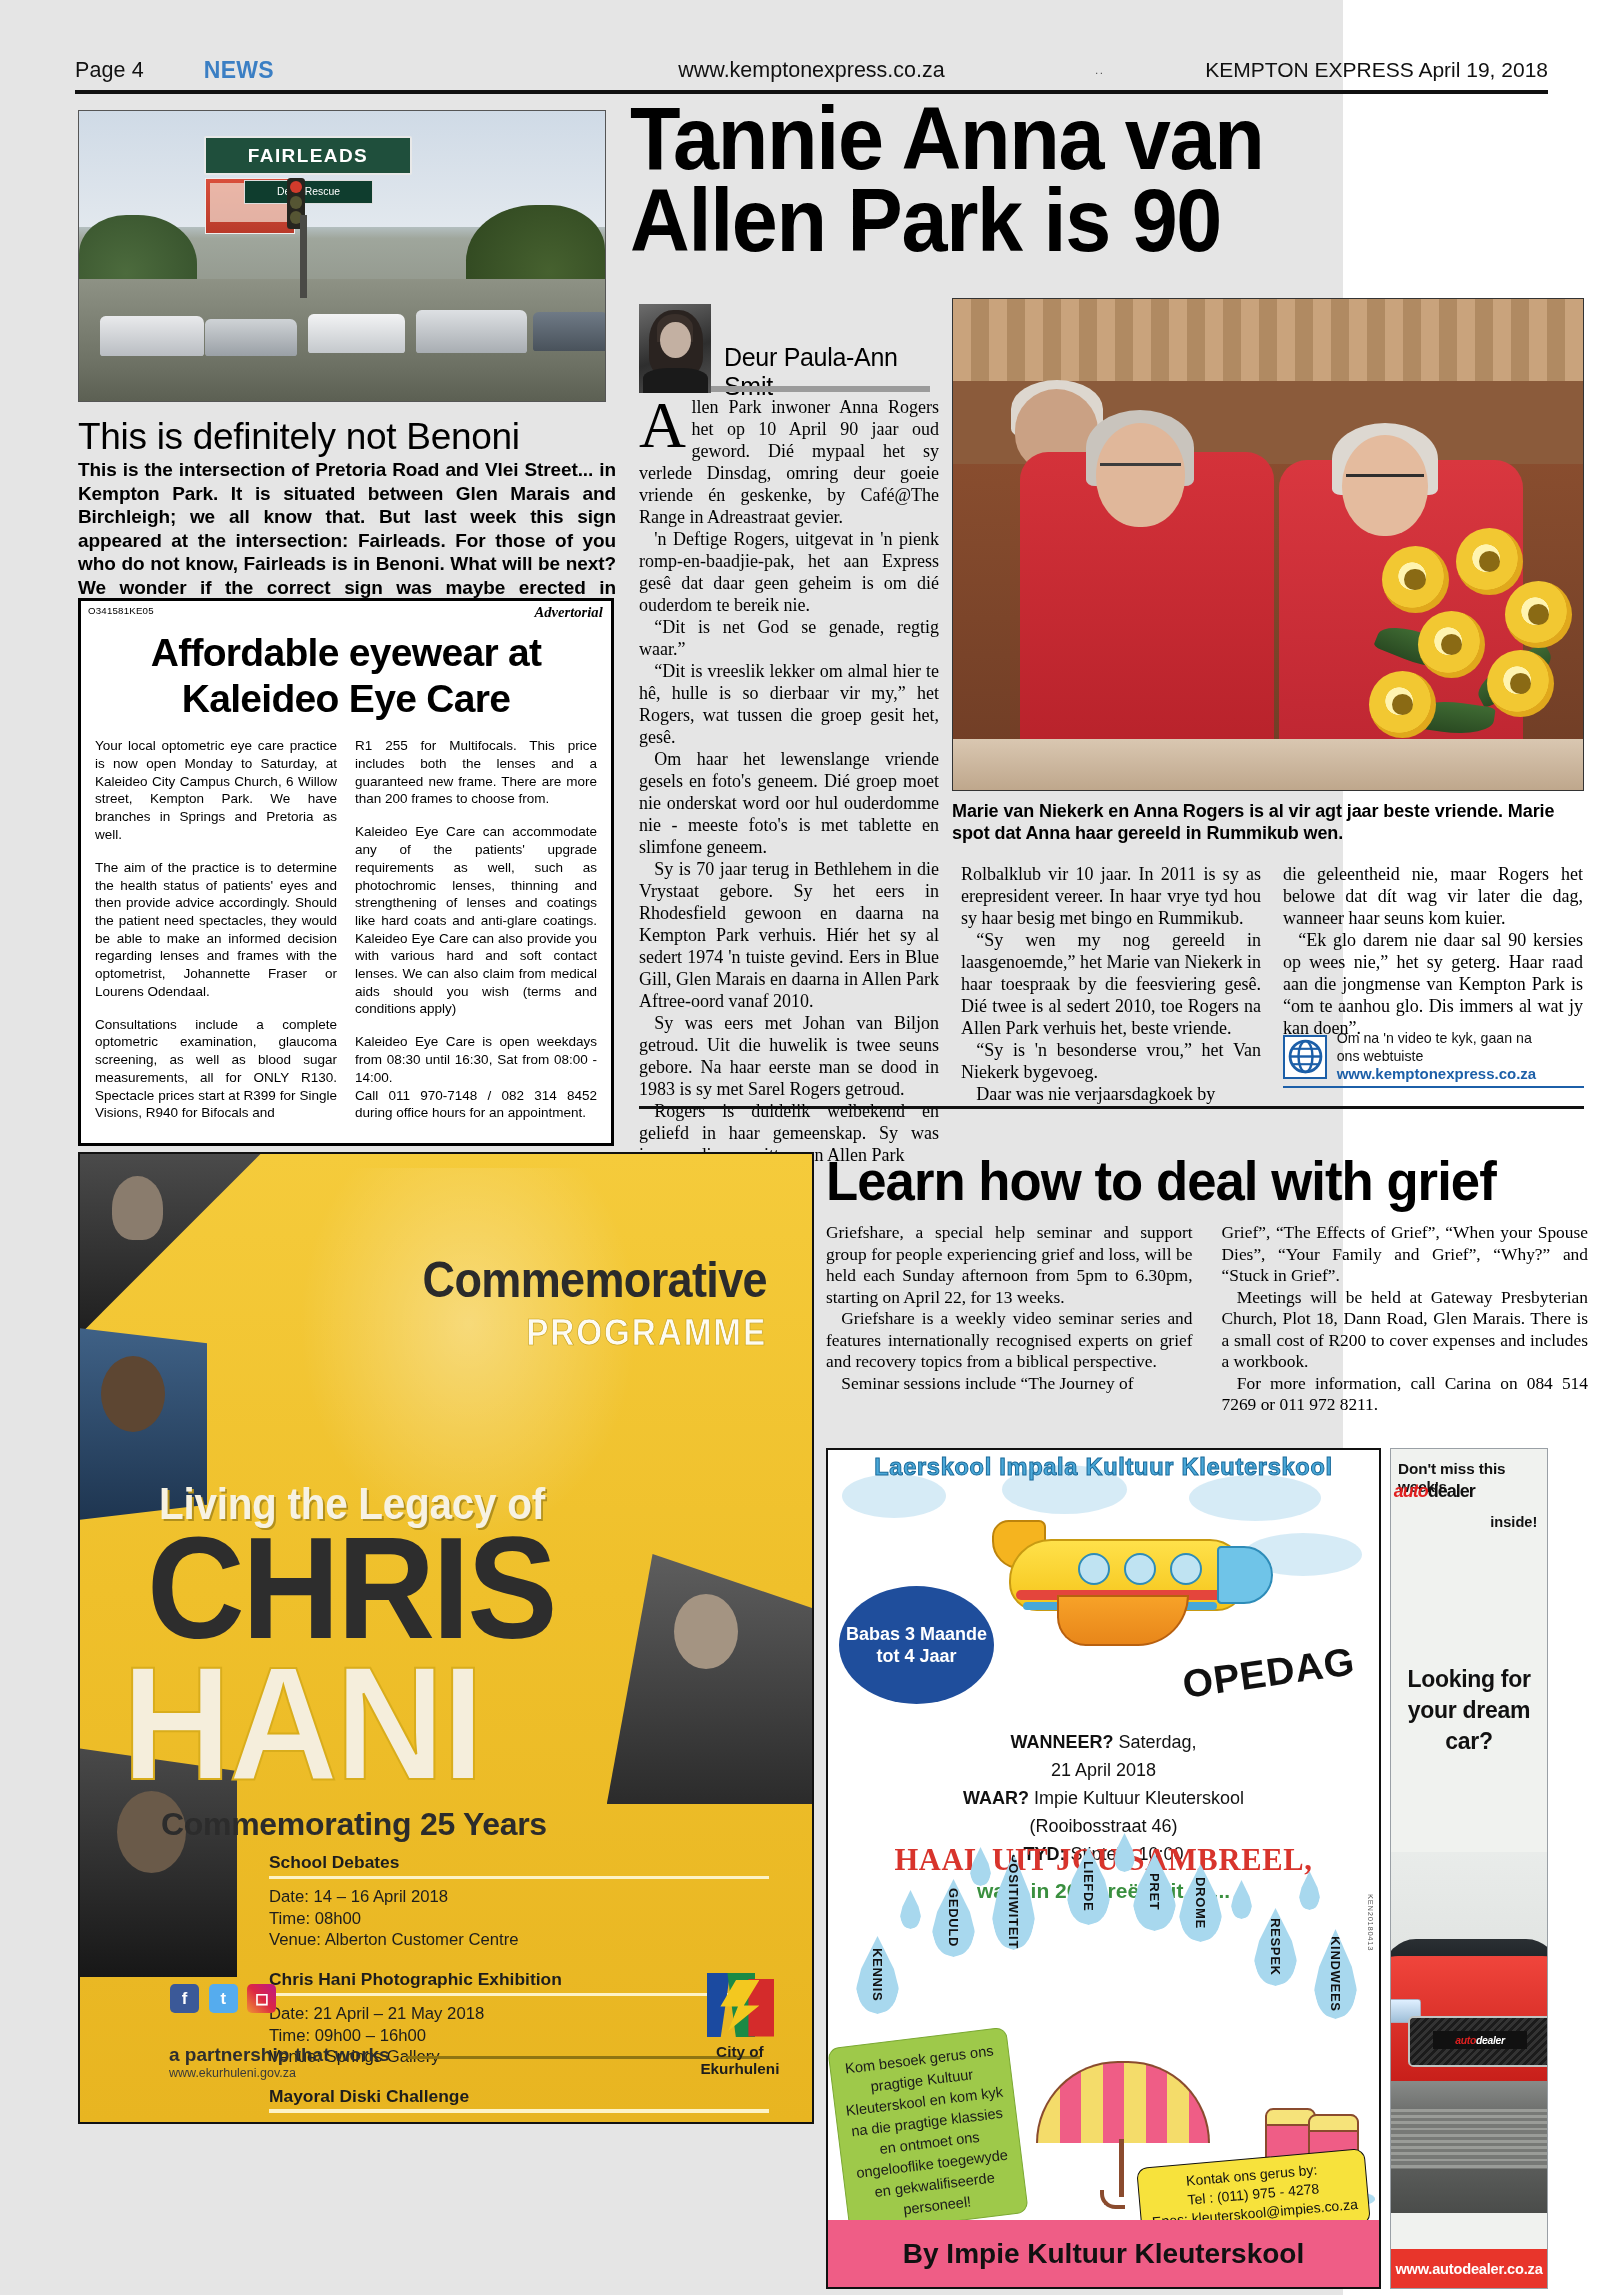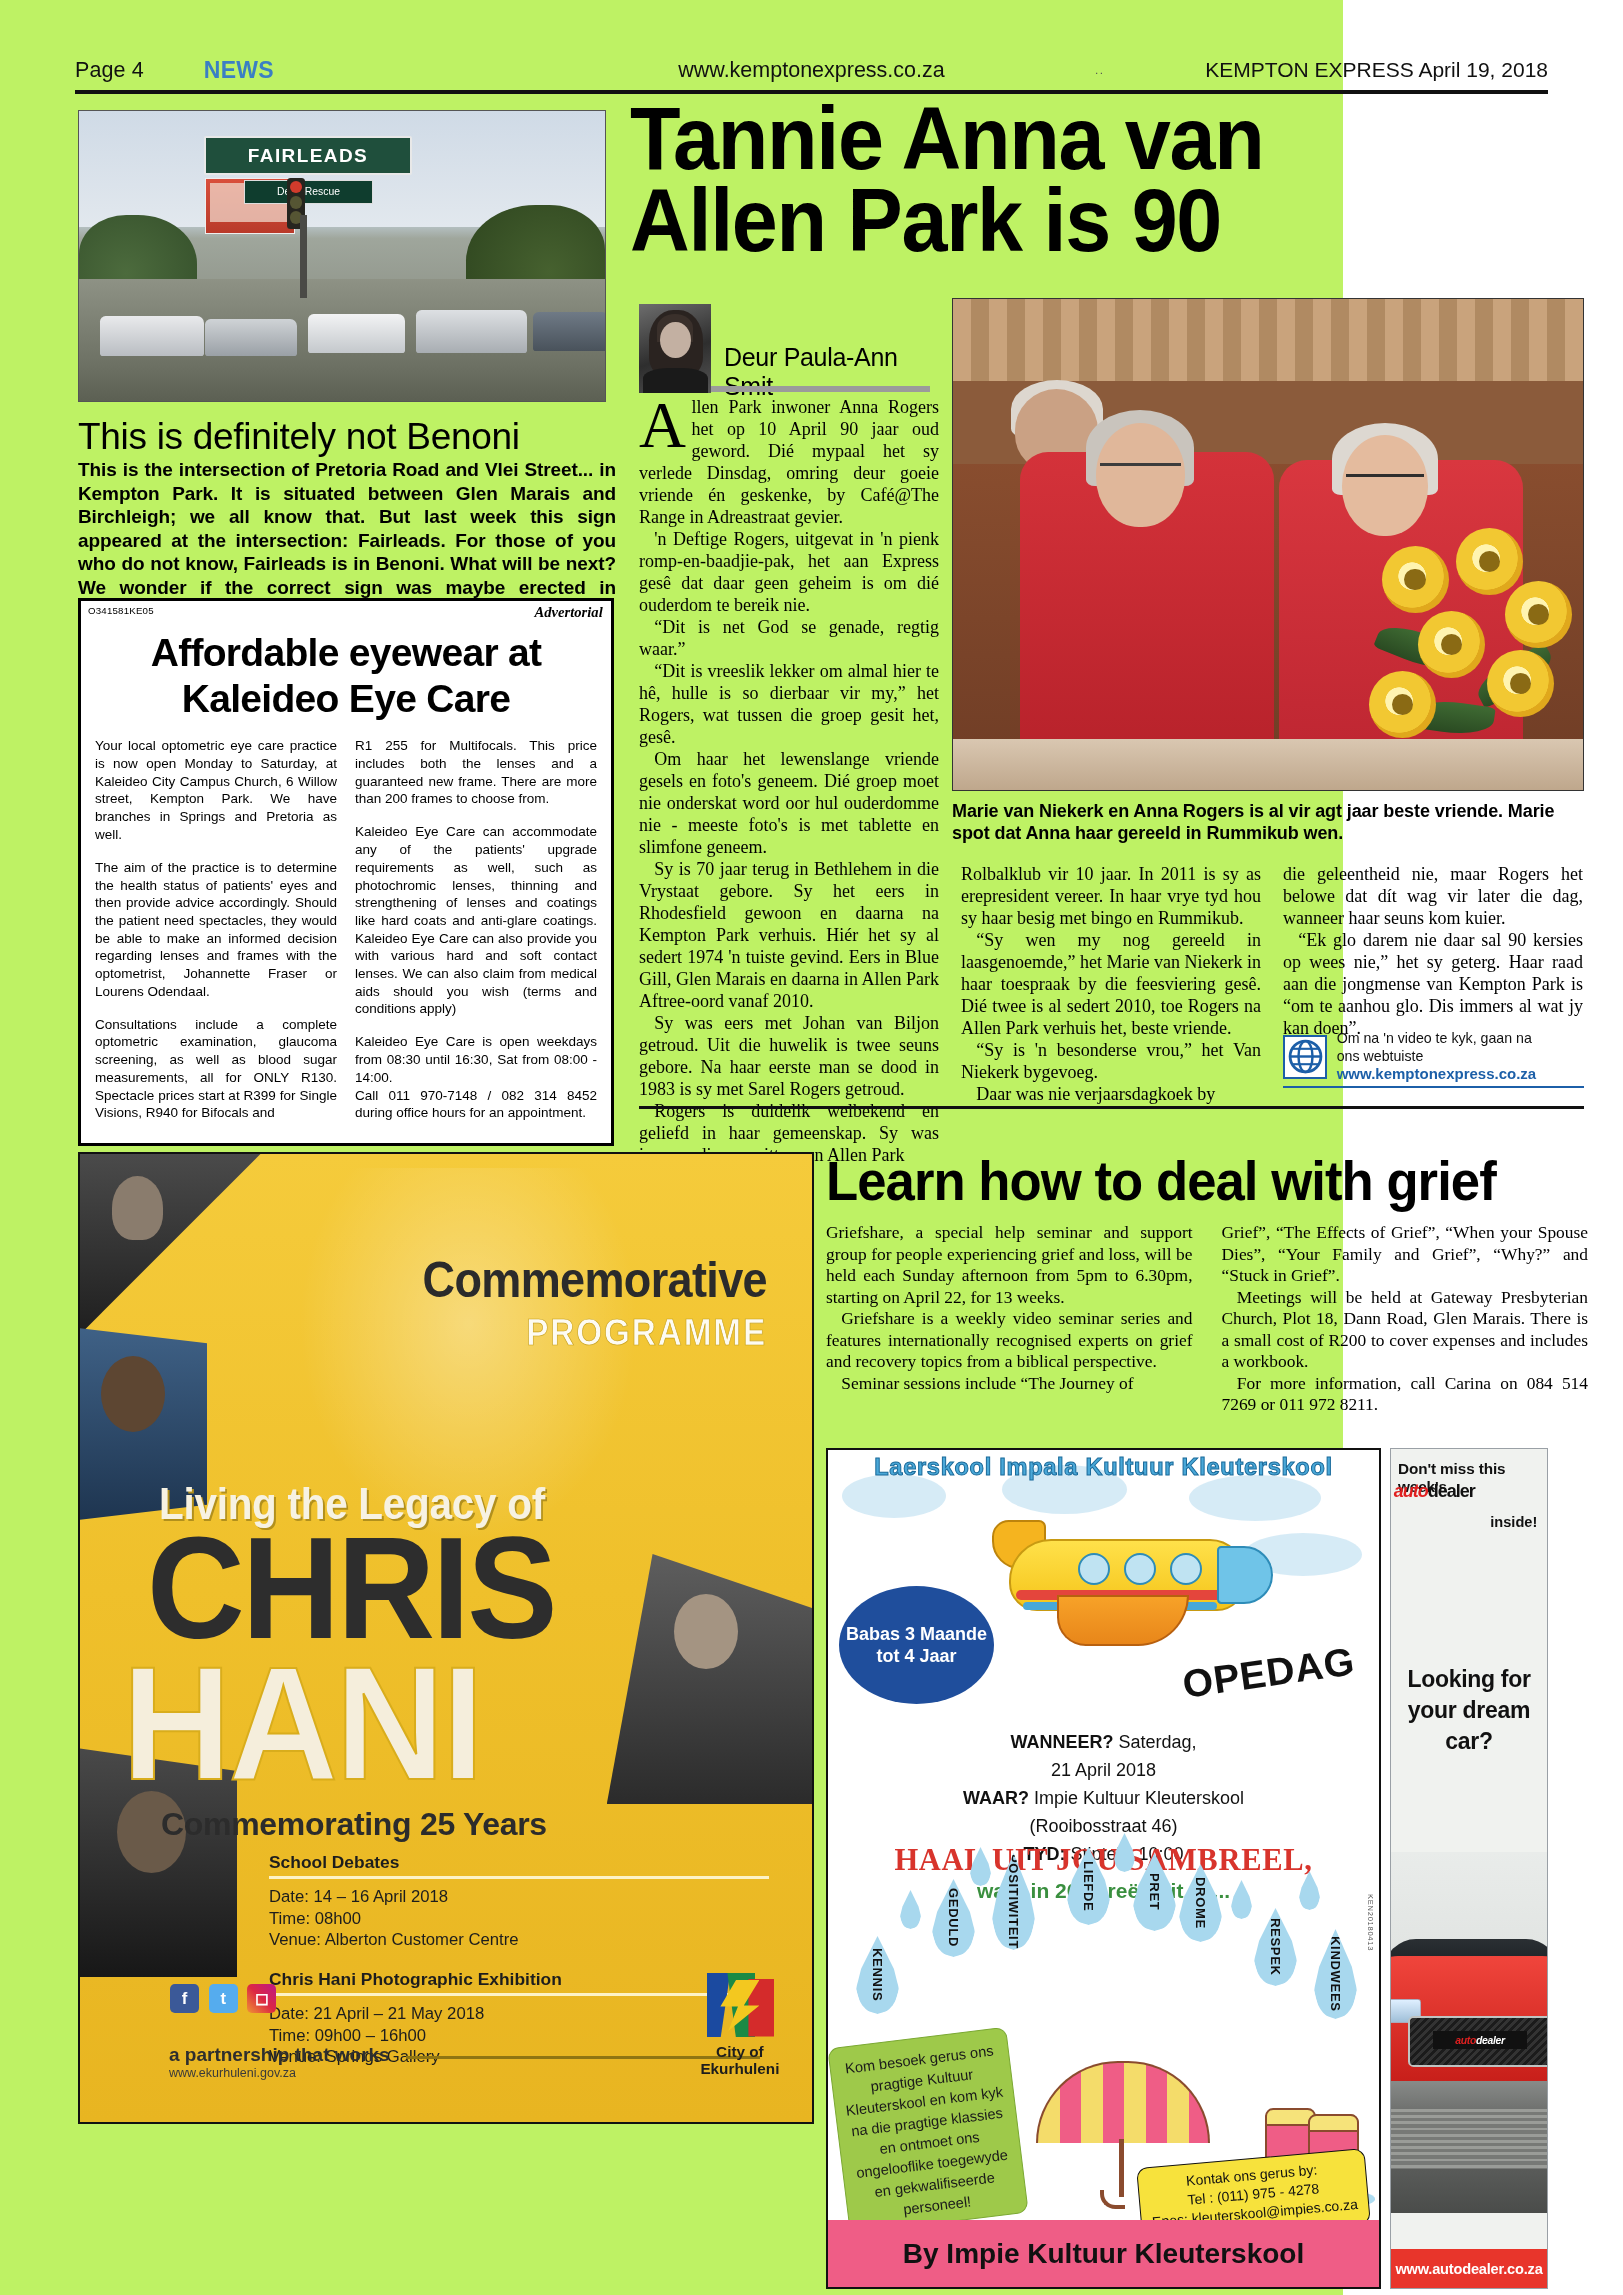--- a/index.html
+++ b/index.html
@@ -4,21 +4,21 @@
 <style>
   * { box-sizing: border-box; margin: 0; padding: 0; }
   html, body { background: #fff; }
   body {
     width: 1624px; height: 2295px;
     font-family: "Liberation Sans", sans-serif;
     color: #000;
     position: relative;
     overflow: hidden;
   }
-  .page { position: relative; width: 1343px; height: 2295px; background: #bef264; }
+  .page { position: relative; width: 1343px; height: 2295px; background: #e5e5e5; }
 
   
   .masthead {
     position: absolute; left: 75px; top: 54px; width: 1473px; height: 32px;
     display: flex; align-items: center;
   }
   .mh-page  { font-size: 21.5px; color: #111; letter-spacing: 0.1px; }
   .mh-news  { font-size: 23px; font-weight: bold; color: #3b7fc4; margin-left: 60px; letter-spacing: 0.3px; }
   .mh-url   { font-size: 21.5px; color: #111; position: absolute; left: 50%; transform: translateX(-50%); }
   .mh-right { font-size: 21px; color: #111; position: absolute; right: 0; white-space: nowrap; }
@@ -640,20 +640,26 @@
         <div class="he-line">Time: 08h00</div>
         <div class="he-line">Venue: Alberton Customer Centre</div>
       </div>
       <div class="he-block">
         <div class="he-title">Chris Hani Photographic Exhibition</div>
         <div class="he-rule"></div>
         <div class="he-line">Date: 21 April – 21 May 2018</div>
         <div class="he-line">Time: 09h00 – 16h00</div>
         <div class="he-line">Venue: Springs Gallery</div>
       </div>
+      <div class="he-block">
+        <div class="he-title">Mayoral Diski Challenge</div>
+        <div class="he-rule"></div>
+        <div class="he-line">Date:  27 – 29 April 2018</div>
+
+      </div>
     </div>
 
     <div class="hani-social">
       <div class="sc fb">f</div>
       <div class="sc tw">t</div>
       <div class="sc ig">◻</div>
     </div>
 
     <div class="hani-foot">
       <div class="hf1">a partnership that works</div>

